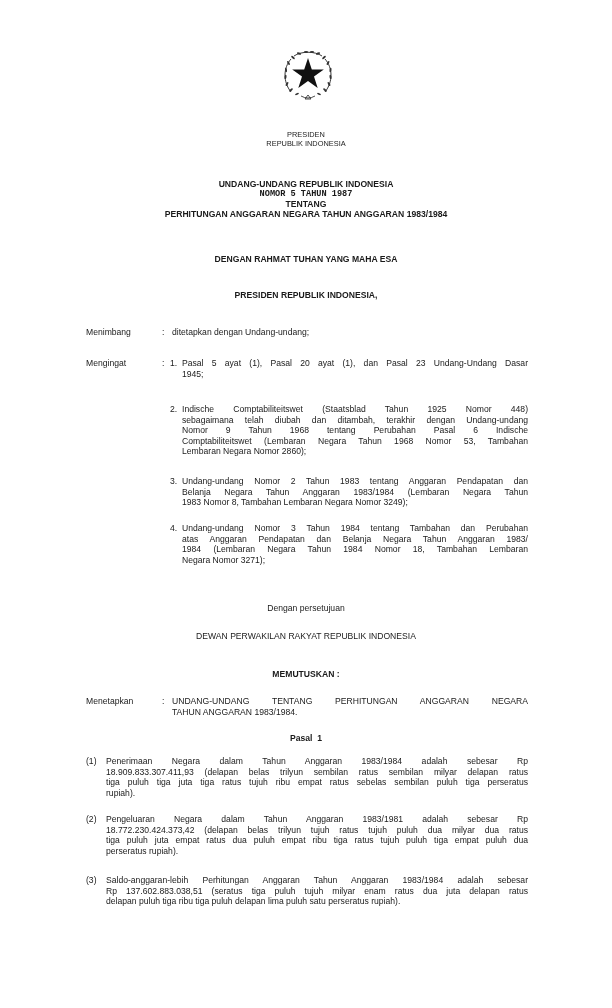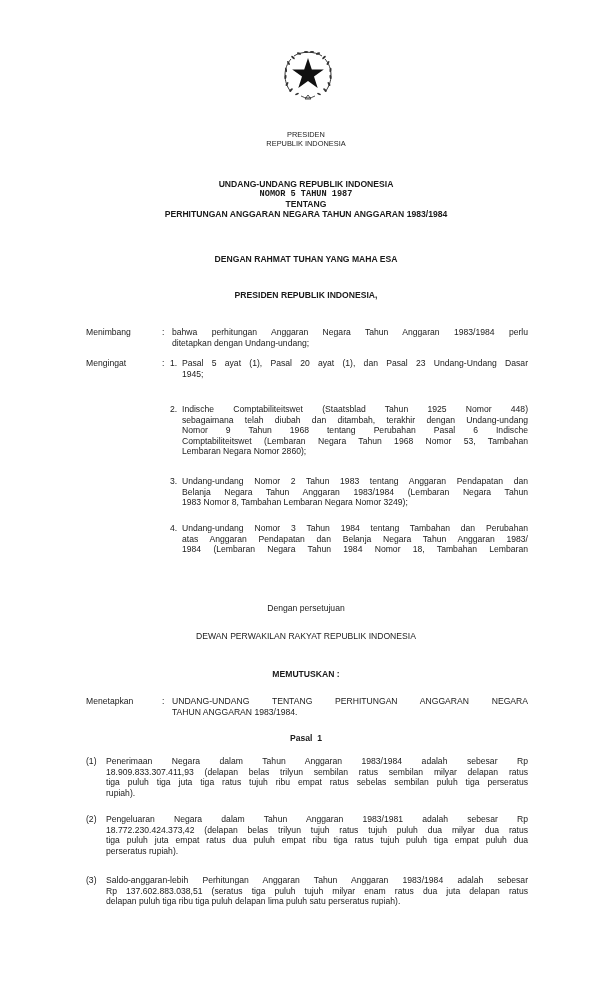--- a/index.html
+++ b/index.html
@@ -70,21 +70,20 @@
   <div class="center title" style="top:199px;">TENTANG</div>
   <div class="center title" style="top:209px;">PERHITUNGAN ANGGARAN NEGARA TAHUN ANGGARAN 1983/1984</div>
 
   <div class="center bold" style="top:290px;">PRESIDEN REPUBLIK INDONESIA,</div>
   <div class="center bold" style="top:254px;">DENGAN RAHMAT TUHAN YANG MAHA ESA</div>
 
   <div class="row" style="top:327px;">
     <div class="label">Menimbang</div>
     <div class="colon">:</div>
     <div class="content" style="left:86px; width:356px;">
-      <span class="just-line">bahwa perhitungan Anggaran Negara Tahun Anggaran 1983/1984 perlu</span>
       <span style="display:block;">ditetapkan dengan Undang-undang;</span>
     </div>
   </div>
 
   <div class="row" style="top:358px;">
     <div class="label">Mengingat</div>
     <div class="colon">:</div>
   </div>
 
   <div class="item" style="top:358px;">
@@ -114,20 +113,21 @@
       <span style="display:block;">1983 Nomor 8, Tambahan Lembaran Negara Nomor 3249);</span>
     </div>
   </div>
 
   <div class="item" style="top:523px;">
     <div class="num">4.</div>
     <div class="txt">
       <span class="just-line">Undang-undang Nomor 3 Tahun 1984 tentang Tambahan dan Perubahan</span>
       <span class="just-line">atas Anggaran Pendapatan dan Belanja Negara Tahun Anggaran 1983/</span>
       <span class="just-line">1984 (Lembaran Negara Tahun 1984 Nomor 18, Tambahan Lembaran</span>
+      <span style="display:block;">Negara Nomor 3271);</span>
     </div>
   </div>
 
   <div class="center" style="top:603px;">Dengan persetujuan</div>
   <div class="center" style="top:631px;">DEWAN PERWAKILAN RAKYAT REPUBLIK INDONESIA</div>
 
   <div class="center bold" style="top:669px;">MEMUTUSKAN :</div>
 
   <div class="row" style="top:696px;">
     <div class="label">Menetapkan</div>

